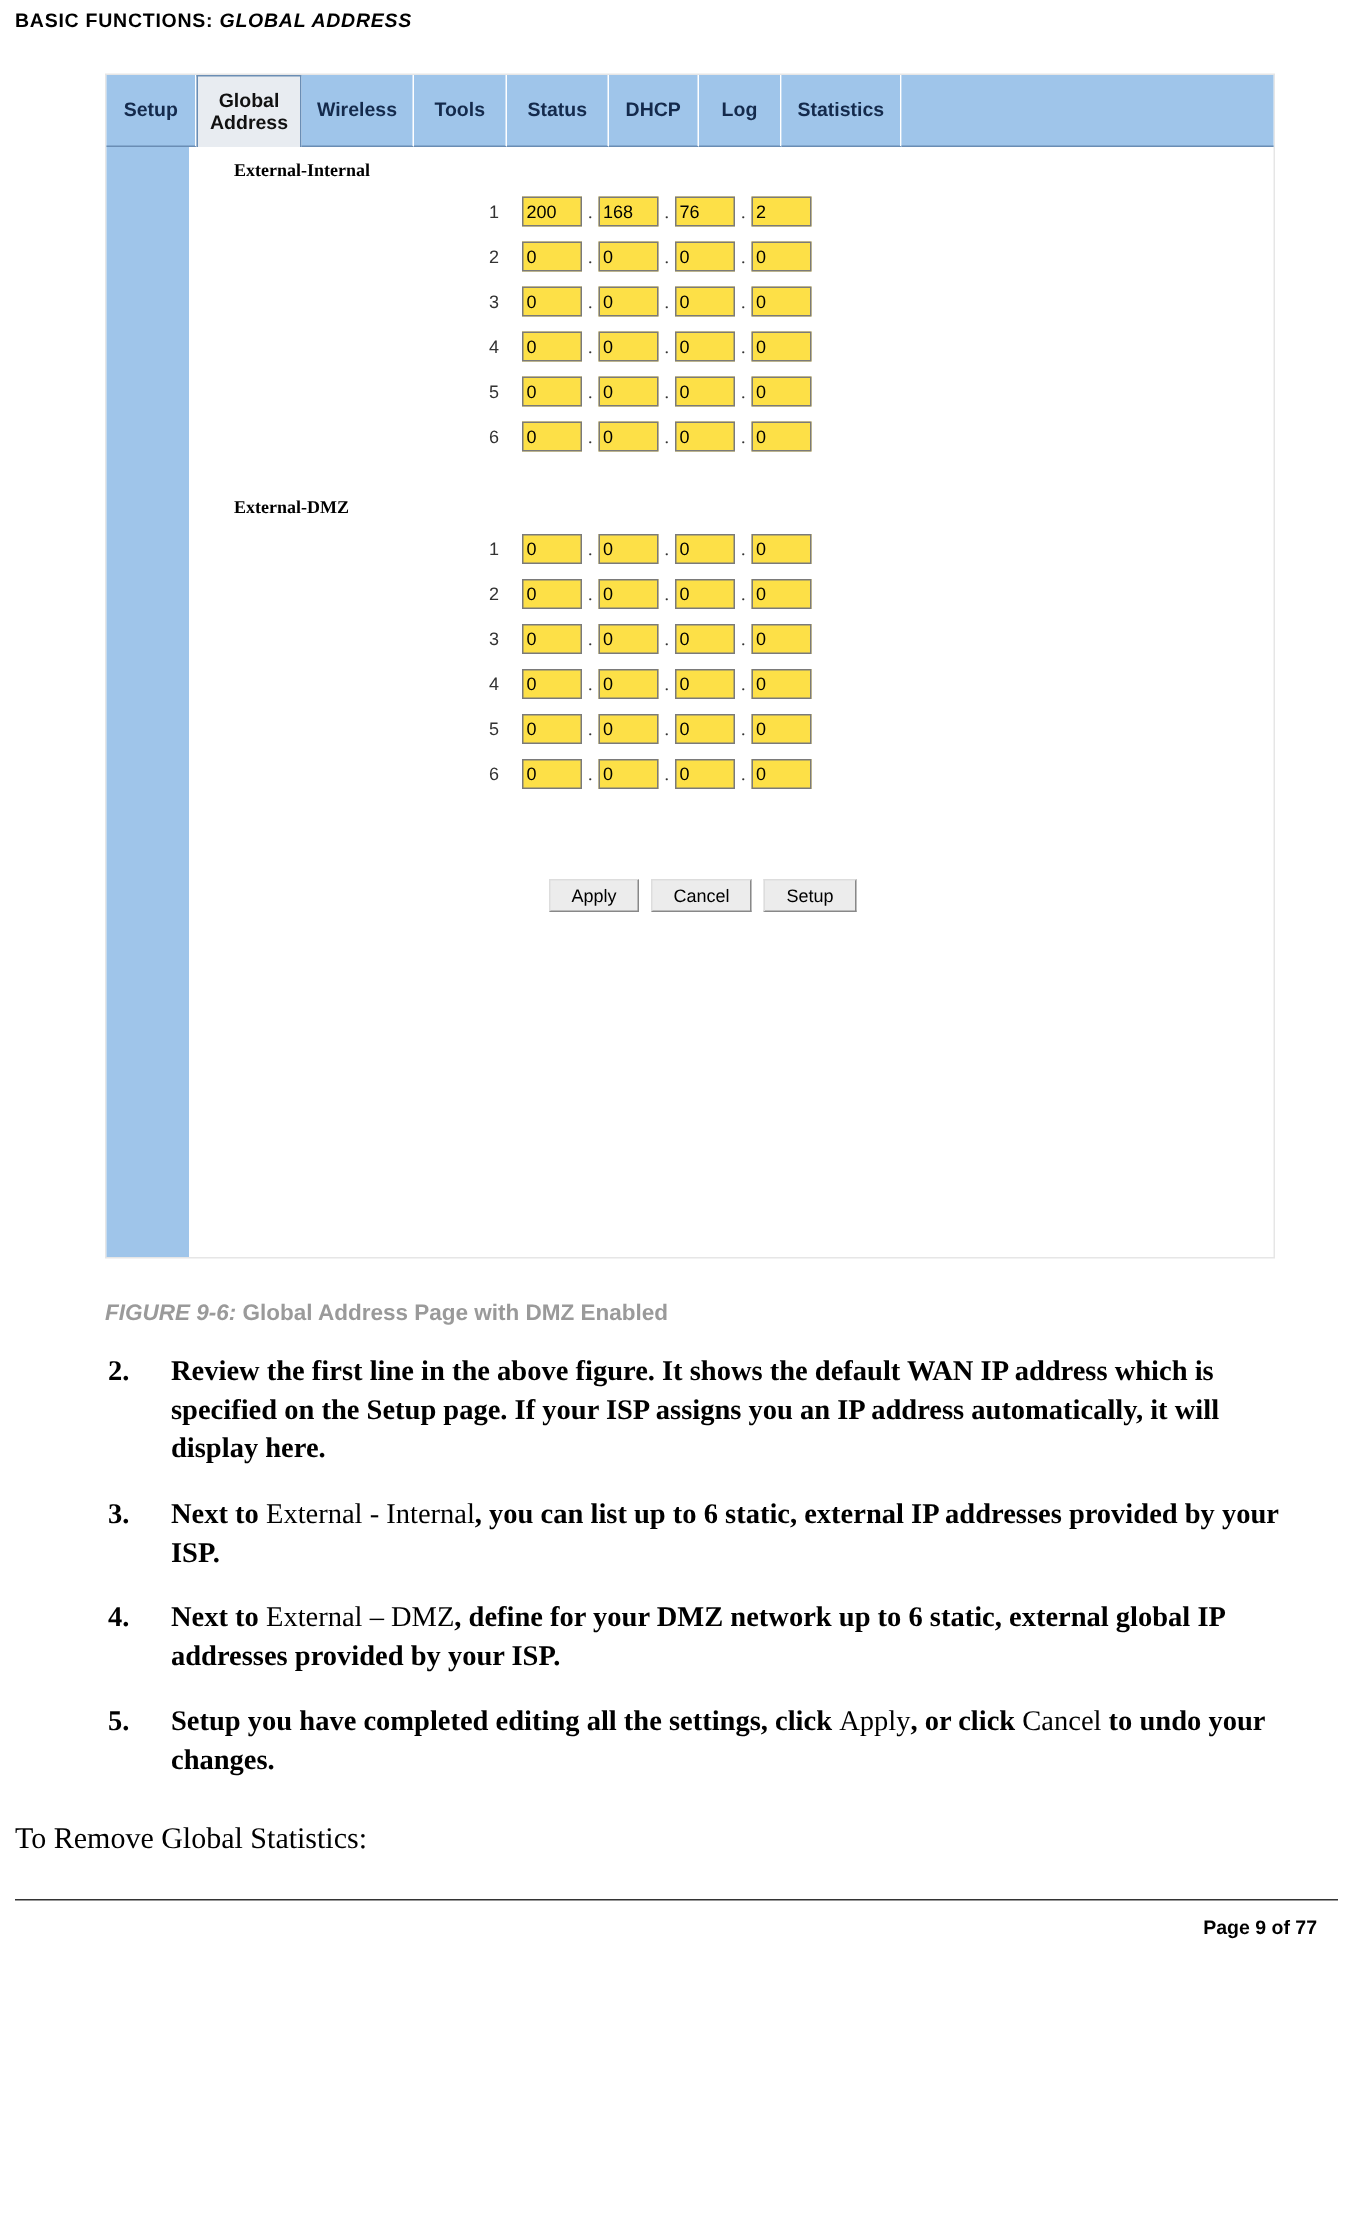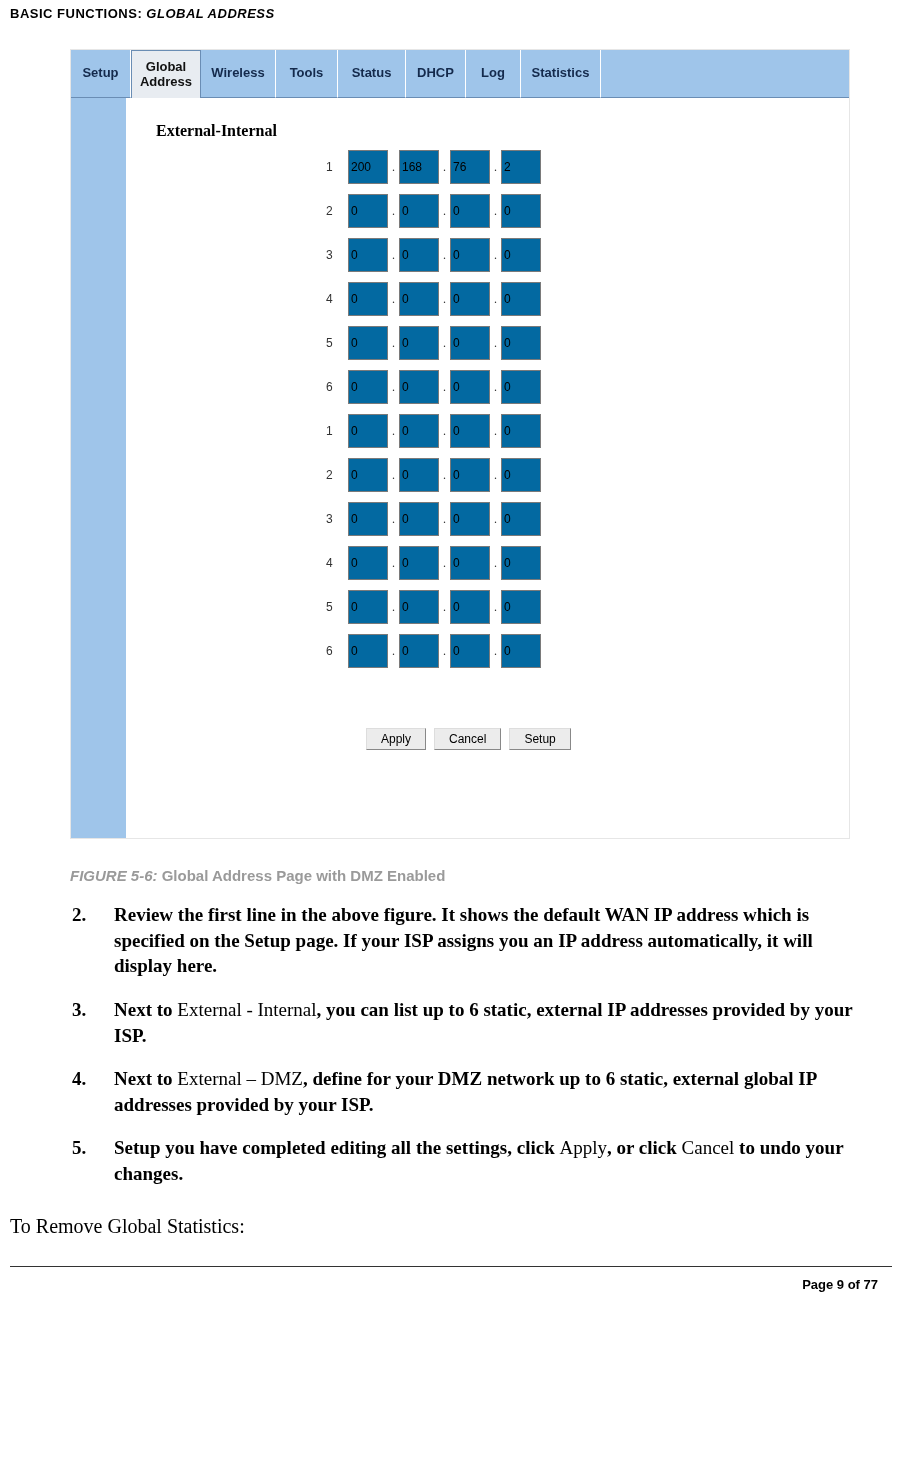--- a/index.html
+++ b/index.html
@@ -69,43 +69,43 @@
     width: 55px;
     background: #9fc5ea;
   }
   .rightpane {
     flex: 1;
     padding: 4px 10px 30px 10px;
     font-family: "Times New Roman", serif;
   }
   .section-label {
     font-weight: bold;
-    font-size: 16px;
-    margin: 20px 0 0 20px;
+    font-size: 12px;
+    margin: 4px 0 0 20px;
     font-family: "Times New Roman", serif;
   }
   .row {
     display: flex;
     align-items: center;
     margin: 10px 0 10px 190px;
   }
   .row .num {
     width: 22px;
     font-size: 12px;
     font-family: Arial, sans-serif;
     color: #333;
   }
   .ipin {
     width: 40px;
     height: 20px;
     font-size: 12px;
     font-family: Arial, sans-serif;
     border: 1px solid #7a7a7a;
-    background: #0369a1;
-    padding: 16px 2px;
+    background: #fde047;
+    padding: 2px 2px;
     margin: 0;
   }
   .dot {
     padding: 0 4px;
     font-size: 12px;
     color: #333;
   }
   .btnrow {
     margin: 60px 0 0 230px;
     display: flex;
@@ -242,20 +242,21 @@
         <div class="row">
           <span class="num">6</span>
           <input class="ipin" value="0" style="">
           <span class="dot">.</span>
           <input class="ipin" value="0" style="">
           <span class="dot">.</span>
           <input class="ipin" value="0" style="">
           <span class="dot">.</span>
           <input class="ipin" value="0" style="">
         </div>
+        <div class="section-label" style="margin-top: 30px;">External-DMZ</div>
         <div class="row">
           <span class="num">1</span>
           <input class="ipin" value="0" style="">
           <span class="dot">.</span>
           <input class="ipin" value="0" style="">
           <span class="dot">.</span>
           <input class="ipin" value="0" style="">
           <span class="dot">.</span>
           <input class="ipin" value="0" style="">
         </div>
@@ -312,21 +313,21 @@
         <div class="btnrow">
           <button class="btn">Apply</button>
           <button class="btn">Cancel</button>
           <button class="btn">Setup</button>
         </div>
       </div>
   </div>
 </div>
 
 <div class="fig-caption">
-  <span class="fignum">FIGURE 5-6:</span><span> Global Address Page with DMZ Enabled</span>
+  <span class="fignum">FIGURE 9-6:</span><span> Global Address Page with DMZ Enabled</span>
 </div>
 
 <div class="steps" id="steps">
     <div class="step">
       <div class="sn">2.</div>
       <div class="sbody"><b>Review the first line in the above figure. It shows the default WAN IP address which is specified on the Setup page. If your ISP assigns you an IP address automatically, it will display here.</b></div>
     </div>
     <div class="step">
       <div class="sn">3.</div>
       <div class="sbody"><b>Next to </b>External - Internal<b>, you can list up to 6 static, external IP addresses provided by your ISP.</b></div>

